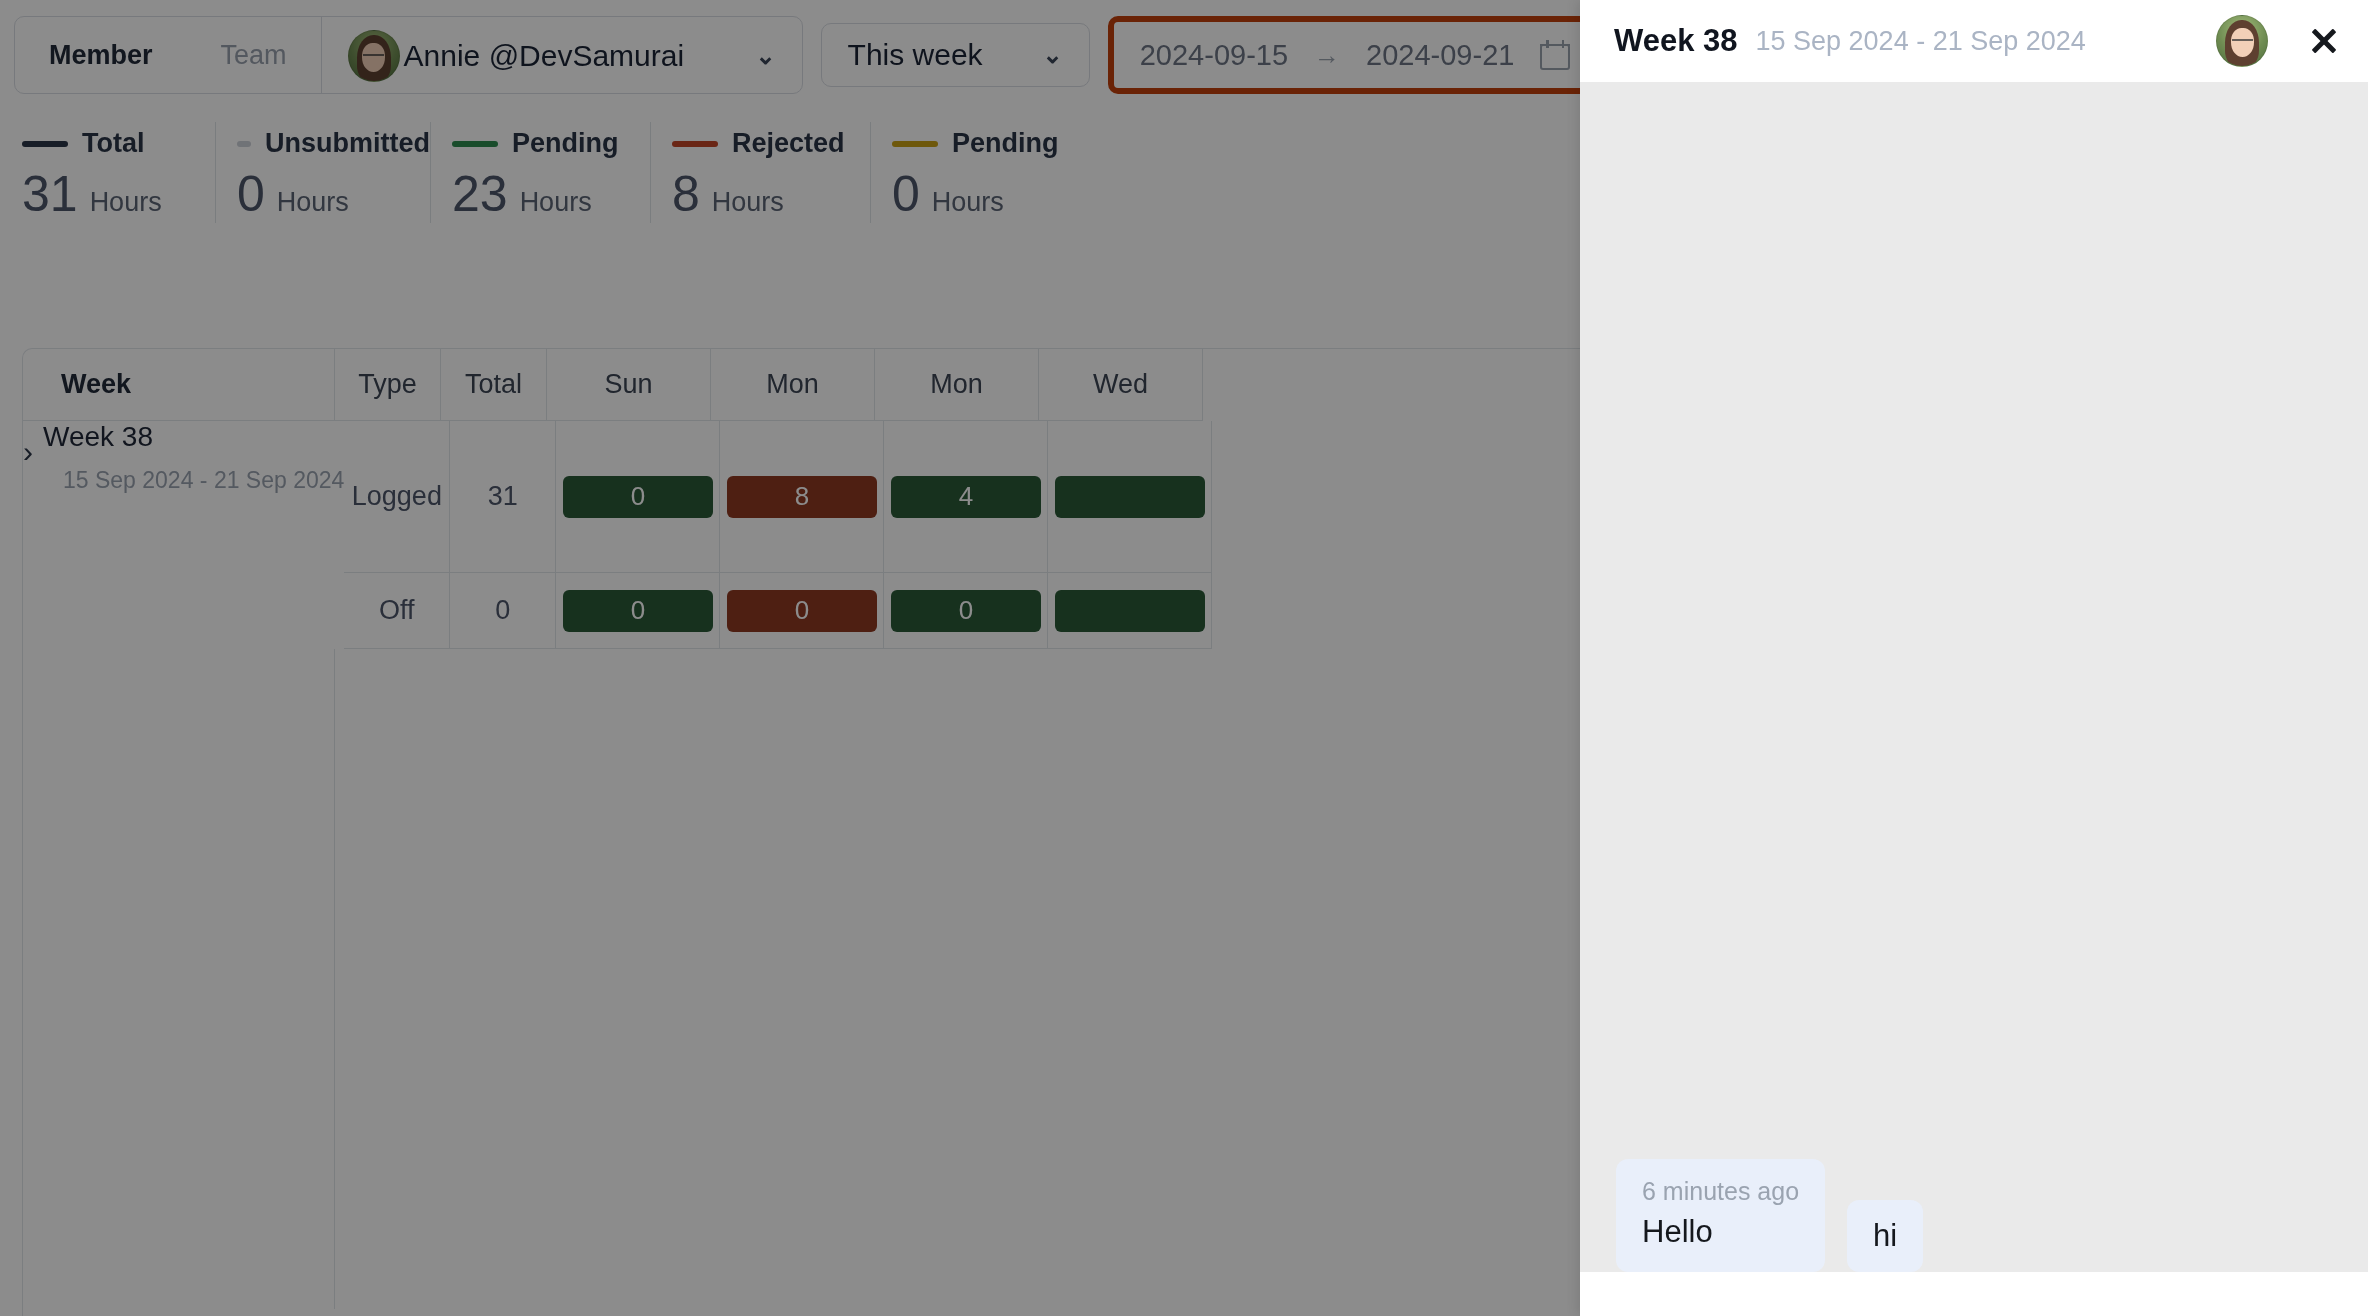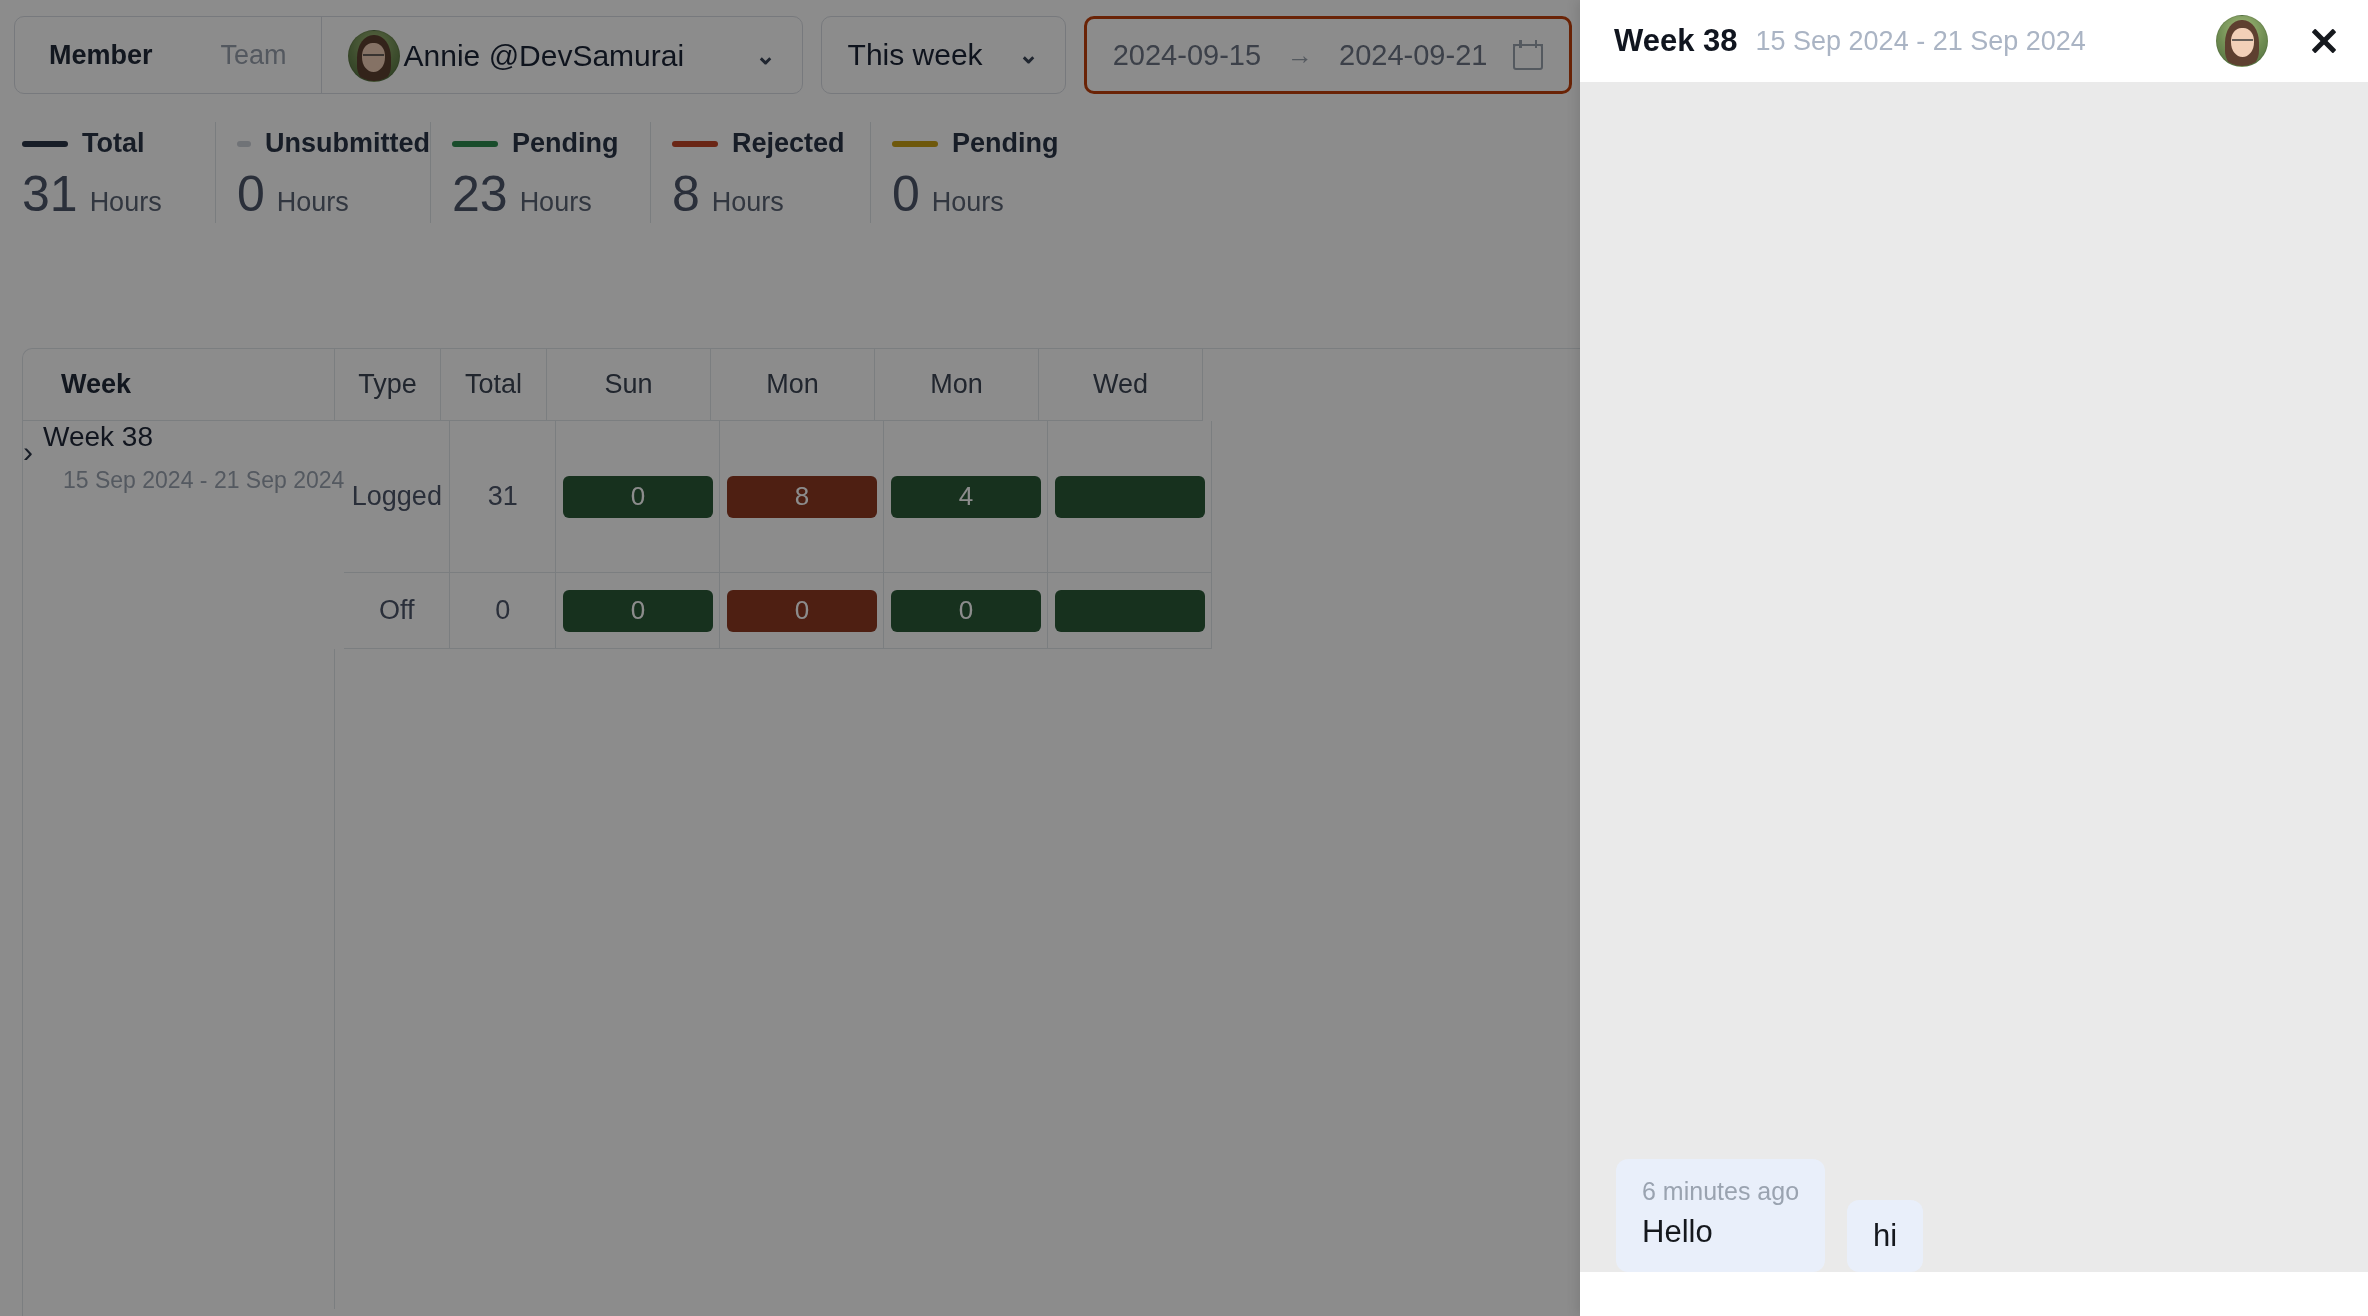--- a/index.html
+++ b/index.html
@@ -53,29 +53,29 @@
     background:#f2d0b8; border-radius:45% 45% 50% 50%;
   }
   .avatar .glasses{
     position:absolute; left:29%; top:45%; width:42%; height:9%;
     border-top:2px solid #3a3a3a; z-index:3; opacity:.75;
   }
   .member-name{ font-size:30px; color:#1b2436; white-space:nowrap; }
   .chev{ margin-left:auto; font-size:24px; color:#3b4658; font-weight:bold; }
 
   .dropdown{
-    display:flex; align-items:center; gap:36px;
-    height:78px; padding:6px 26px; min-width:200px;
+    display:flex; align-items:center; gap:60px;
+    height:64px; padding:6px 26px; min-width:200px;
     border:1px solid #d9dde3; border-radius:10px; background:#fff;
     font-size:30px; color:#1b2436;
   }
   .daterange{
     display:flex; align-items:center; gap:26px;
     height:78px; padding:0 26px;
-    border:3px solid #c2410c; border-radius:10px; background:#fff;
+    border:6px solid #c2410c; border-radius:10px; background:#fff;
     font-size:29px; color:#6d7685;
   }
   .arrow-ico{ font-size:26px; color:#9aa2ae; }
   .cal-ico{ width:30px; height:30px; position:relative; flex:none; }
   .cal-ico i{
     position:absolute; inset:4px 0 0 0; border:2.5px solid #9aa2ae; border-radius:3px;
   }
   .cal-ico b{
     position:absolute; top:4px; left:0; right:0; height:7px; border-top:2.5px solid #9aa2ae;
   }

